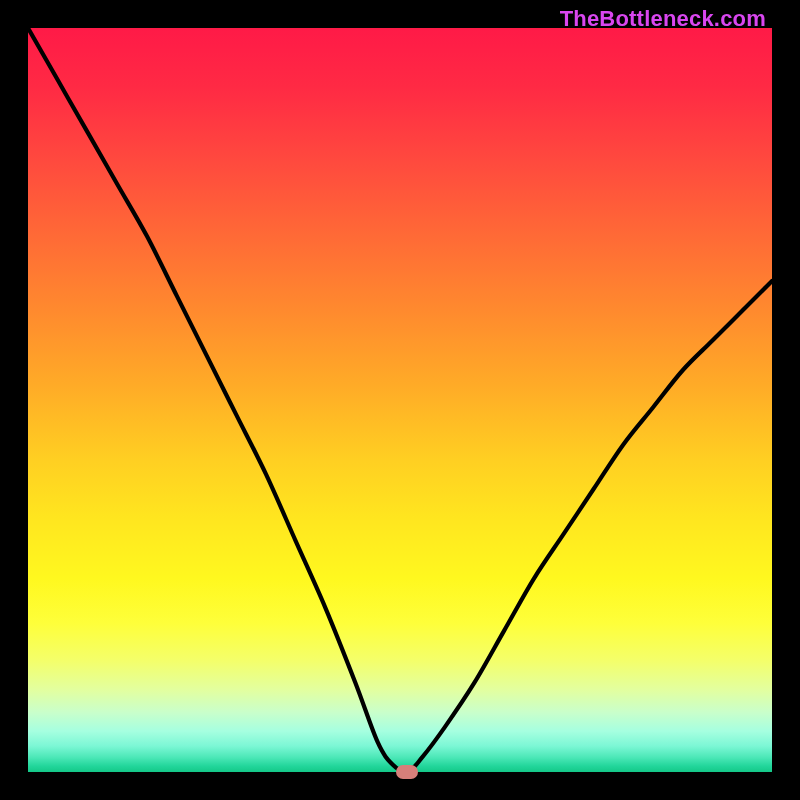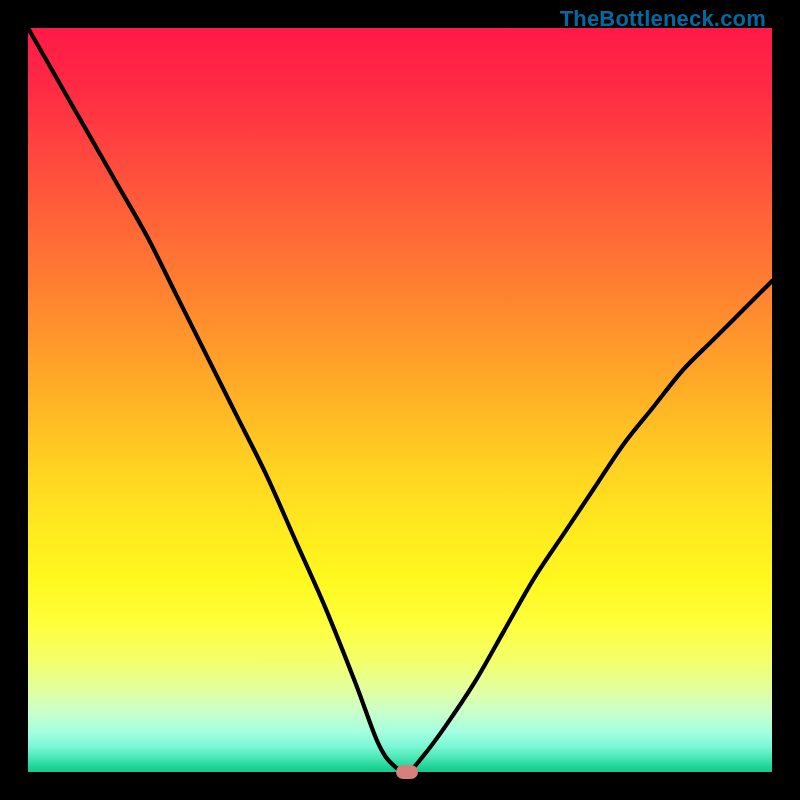--- a/index.html
+++ b/index.html
@@ -37,21 +37,21 @@
       #14c888 100%
     );
   }
   .watermark {
     position: absolute;
     top: 6px;
     right: 34px;
     font-family: Arial, Helvetica, sans-serif;
     font-size: 22px;
     font-weight: 600;
-    color: #0369a1;
+    color: #d946ef;
     letter-spacing: 0.2px;
     user-select: none;
   }
   .curve {
     position: absolute;
     left: 28px;
     top: 28px;
     width: 744px;
     height: 744px;
     pointer-events: none;

